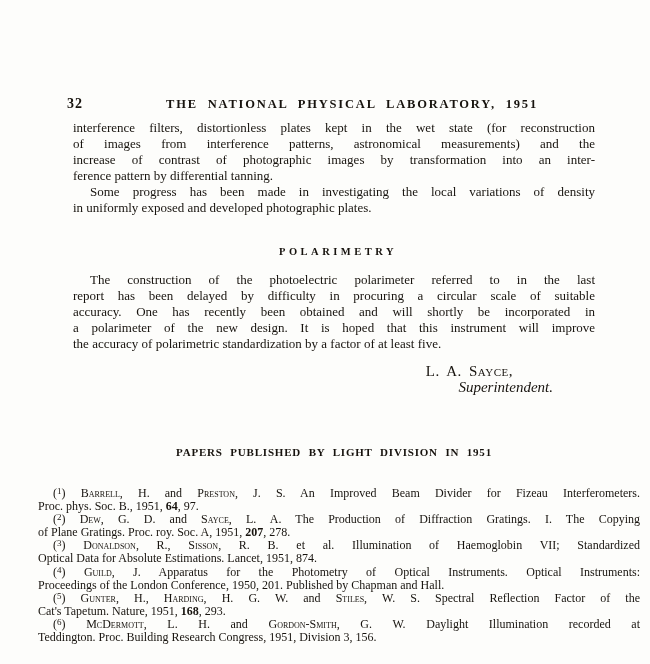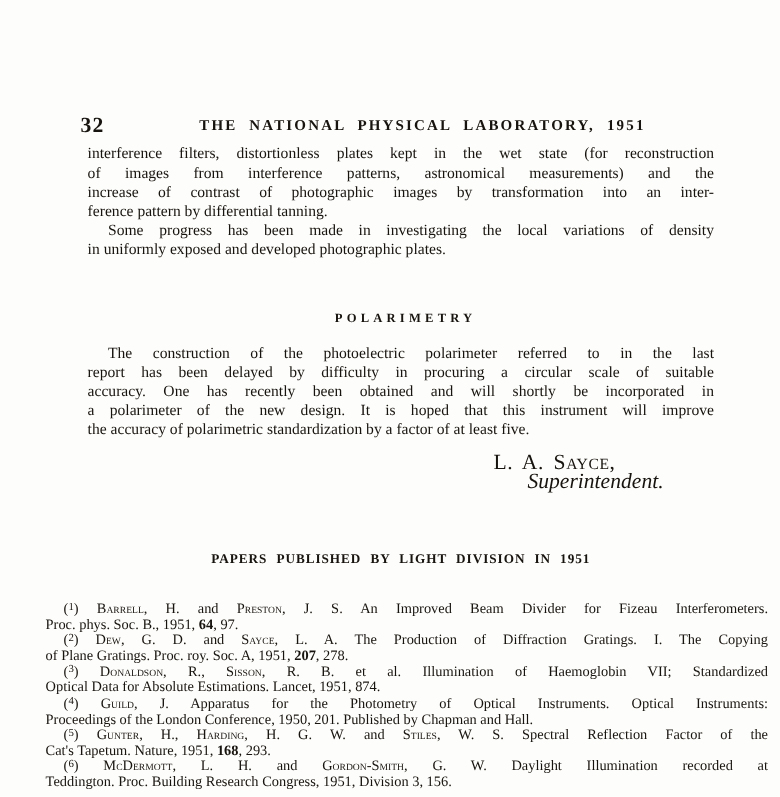--- a/index.html
+++ b/index.html
@@ -7,36 +7,36 @@
     position:relative;
     box-sizing:border-box;
     width:650px; height:664px;
     padding:50px 55px 0 73px;
     background:#fdfdfb;
     color:#17130e;
     font-family:"Liberation Serif", serif;
     overflow:hidden;
   }
   .header { position:relative; height:16px; line-height:16px; }
-  .page-number { position:absolute; left:-6px; top:0; font-size:18px; font-weight:bold; letter-spacing:1px; }
+  .page-number { position:absolute; left:-6px; top:0; font-size:14px; font-weight:bold; letter-spacing:1px; }
   .running-title {
     text-align:center; font-size:12.5px; font-weight:bold;
     letter-spacing:1.8px; word-spacing:5px; transform:translateX(18px);margin-top:46px;
   }
   .para { font-size:13px; line-height:16px; }
   .para .line, .reference .line { text-align:justify; text-align-last:justify; }
   .line.last { text-align-last:left; }
   .para .line.first.indent { text-indent:17px; }
   .intro { margin-top:8px; }
   .polar-heading {
-    margin-top:43px; height:14px; line-height:14px; text-align:center;
+    margin-top:29px; height:14px; line-height:14px; text-align:center;
     font-size:10.5px; font-weight:bold; letter-spacing:3.5px; transform:translateX(4px);
   }
   .polar-para { margin-top:13px; }
-  .signature { margin-top:11px; font-size:18px; line-height:16px; }
+  .signature { margin-top:11px; font-size:15px; line-height:16px; }
   .sig-name { text-align:right; padding-right:82px; letter-spacing:0.5px; word-spacing:3px; }
   .sig-role { text-align:right; padding-right:42px; font-style:italic; }
   .papers-heading {
     margin-top:50px; height:14px; line-height:14px; text-align:center;
     font-size:11px; font-weight:bold; letter-spacing:0.8px; word-spacing:4px;
   }
   .references { margin:28px -45px 0 -35px; font-size:12px; line-height:13.1px; }
   .reference .line.first { text-indent:15px; }
   .s-i  { }
   .s-b  { font-weight:bold; }

